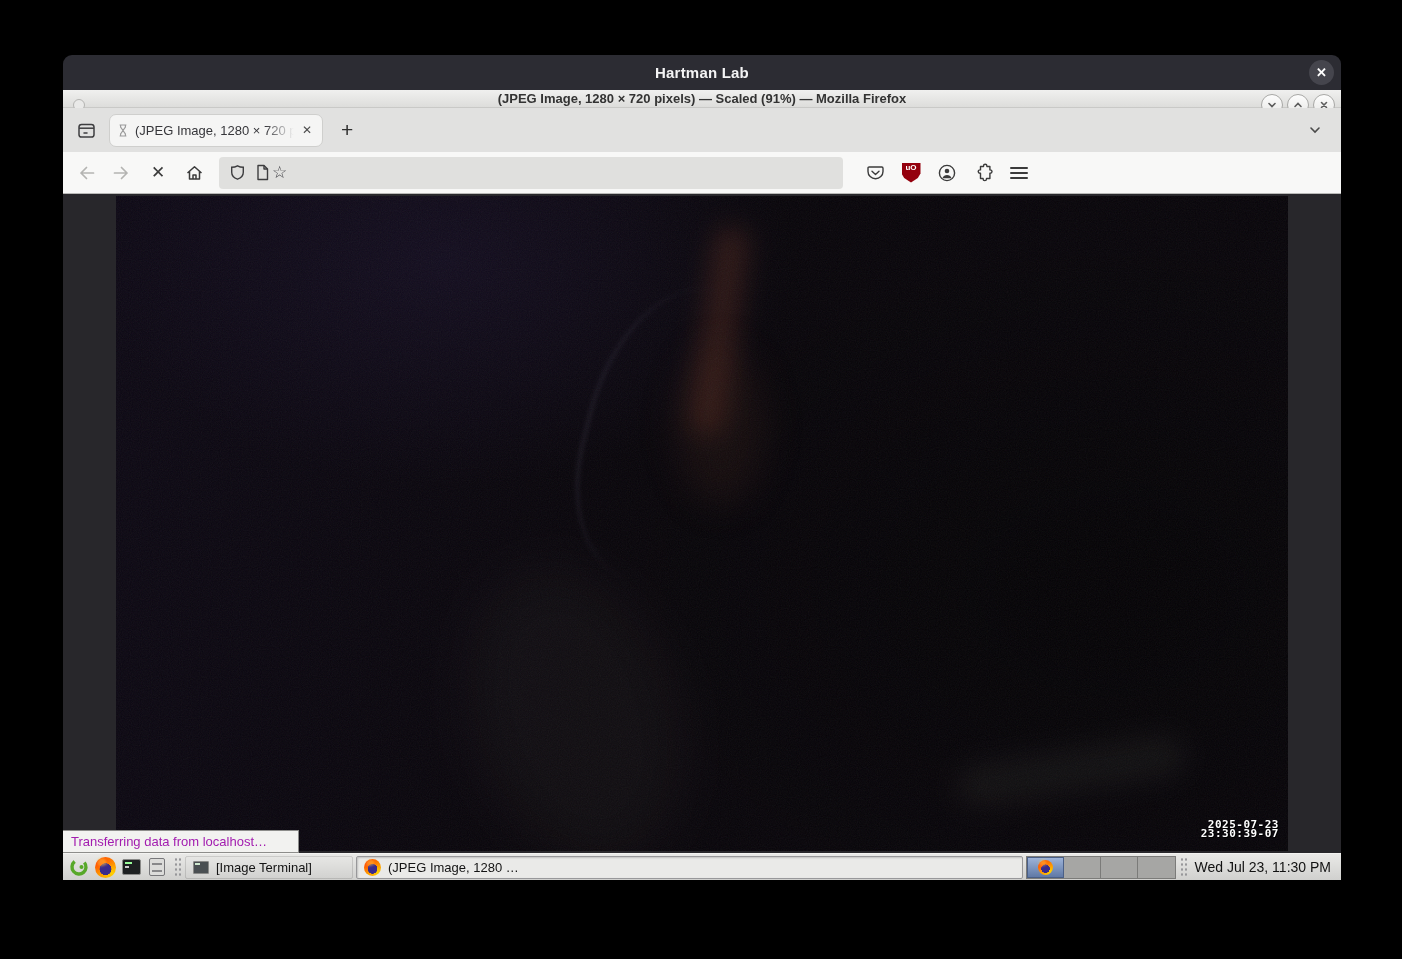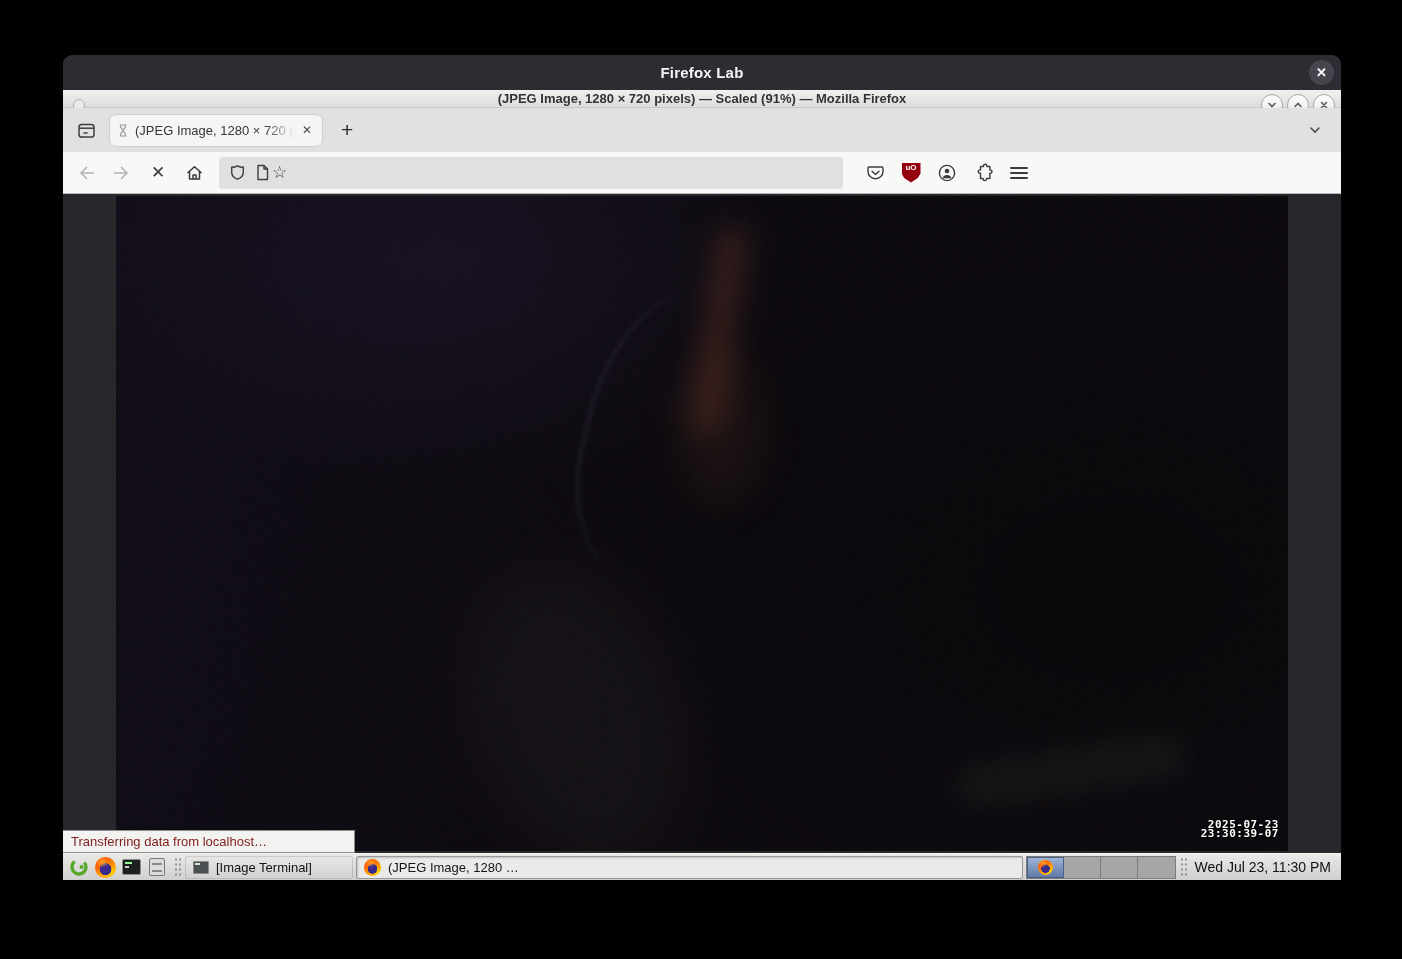--- a/index.html
+++ b/index.html
@@ -78,22 +78,22 @@
   .feat-blob { left:360px; top:370px; width:200px; height:300px; background:rgba(88,82,76,.10);
                filter:blur(26px); transform:rotate(-18deg); }
   .feat-streak2 { left:840px; top:555px; width:230px; height:40px; background:rgba(104,98,92,.13);
                   filter:blur(14px); transform:rotate(-9deg); border-radius:20px; }
   .feat-cable { left:470px; top:90px; width:190px; height:300px; border-left:3px solid rgba(46,42,56,.55);
                 border-radius:50% 0 0 40%; filter:blur(2px); transform:rotate(14deg); }
   .noise { position:absolute; inset:0; opacity:.07; }
   .cam-stamp { position:absolute; right:9px; bottom:13px; text-align:right; color:#fff;
                font-family:"DejaVu Sans Mono", monospace; font-size:11px; font-weight:bold;
                line-height:9px; letter-spacing:.5px; text-shadow:1px 1px 0 #000; }
-  .status-tip { position:absolute; left:0; bottom:0; width:292px; height:23px; background:#f2f2f0;
-                border:1px solid #8d8d8b; border-left:none; font-size:13px; color:#7f1d1d;
+  .status-tip { position:absolute; left:0; bottom:0; width:236px; height:23px; background:#f2f2f0;
+                border:1px solid #8d8d8b; border-left:none; font-size:13px; color:#a21caf;
                 line-height:21px; padding:0 8px; z-index:5; }
 
   
   .taskbar { height:27px; background:linear-gradient(#e9e9e7,#d0d0ce);
              border-top:1px solid #f3f3f1; display:flex; align-items:center; padding:0 3px; }
   .tb-launch { width:24px; height:24px; display:flex; align-items:center; justify-content:center; margin:0 1px; }
   .term-ico { width:19px; height:16px; background:#1d2021; border:1px solid #8a8a88; border-radius:2px; position:relative; }
   .term-ico::before { content:""; position:absolute; left:2px; top:2px; width:7px; height:2px; background:#9aff9a; }
   .term-ico::after { content:""; position:absolute; left:2px; top:6px; width:4px; height:2px; background:#cfcfcf; }
   .cab-ico { width:16px; height:18px; background:#dcdcda; border:1px solid #77777a; border-radius:2px; position:relative; }
@@ -122,21 +122,21 @@
   .ff-logo::after { content:""; position:absolute; left:12%; top:6%; width:45%; height:38%;
                     background:rgba(255,200,60,.55); border-radius:50% 50% 0 50%; transform:rotate(-20deg); filter:blur(1px); }
   svg { display:block; }
 </style>
 </head>
 <body>
 
 <div class="desktop">
 
   <div class="vnc-bar">
-    <span class="vnc-title">Firefox Lab</span>
+    <span class="vnc-title">Hartman Lab</span>
     <span class="vnc-close">✕</span>
   </div>
 
   <div class="ff-titlebar">
     <span class="tb-circle"></span>
     <span class="ff-title">(JPEG Image, 1280 × 720 pixels) — Scaled (91%) — Mozilla Firefox</span>
     <div class="win-controls">
       <span class="win-btn">
         <svg width="12" height="12" viewBox="0 0 12 12">
             <path d="M3 4.5 6 7.5 9 4.5" fill="none" stroke="#5c5c5c" stroke-width="1.6" stroke-linecap="round"></path>

